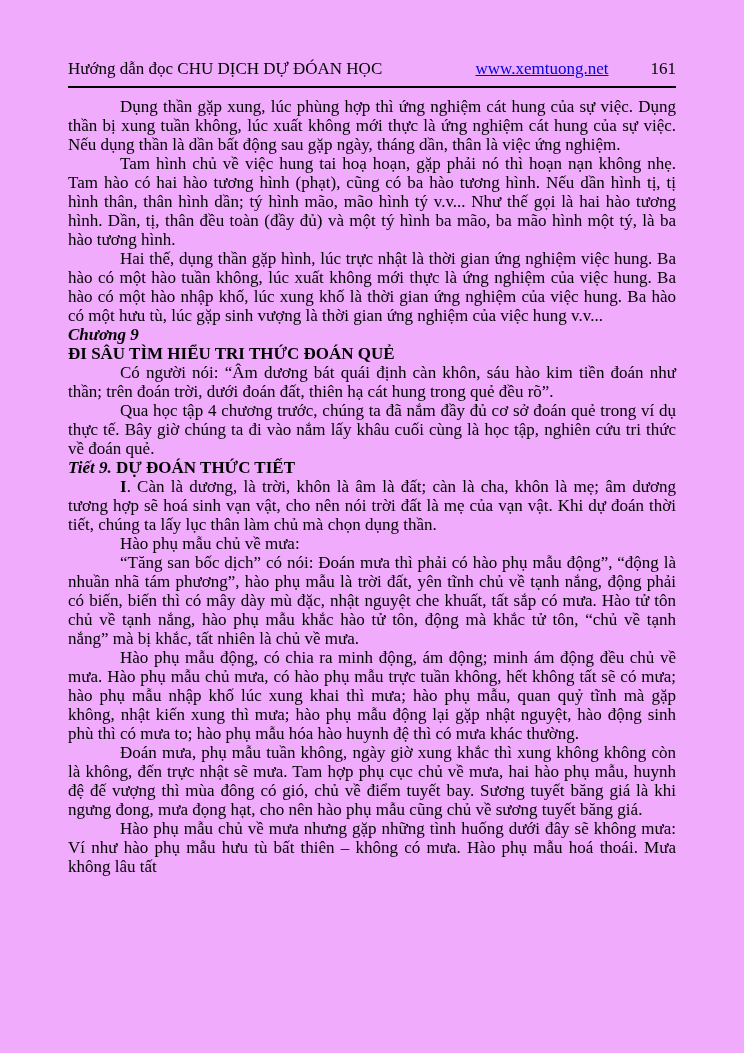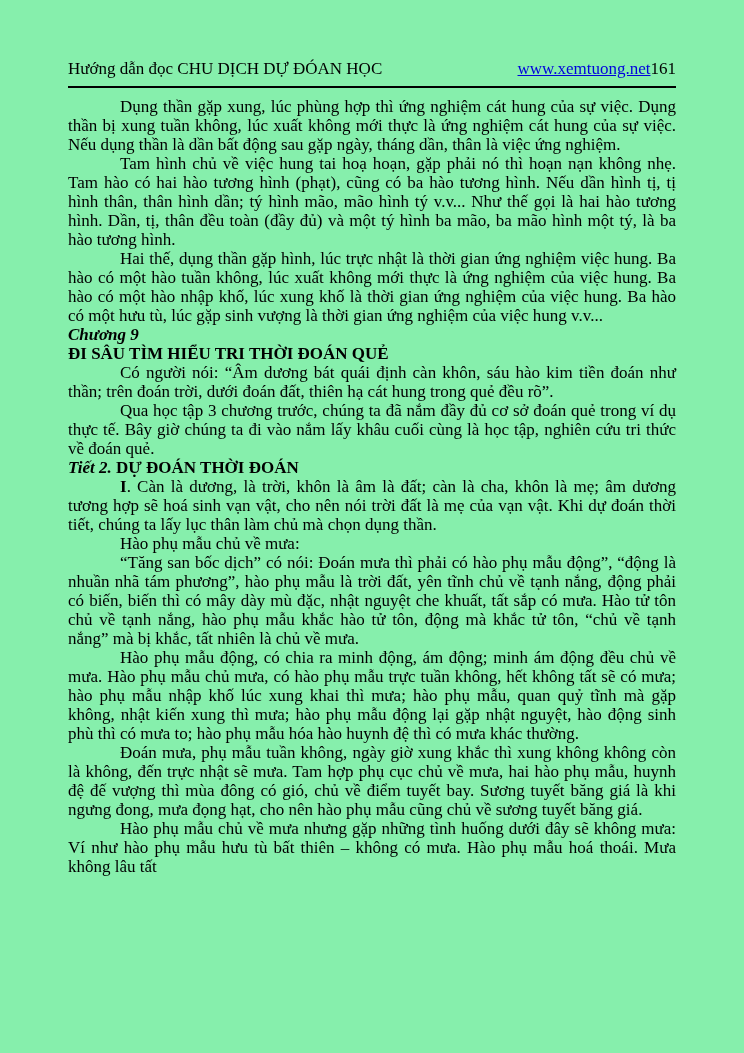--- a/index.html
+++ b/index.html
@@ -1,40 +1,40 @@
 <!DOCTYPE html>
 <html><head>
 <meta charset="utf-8">
 <style>
   html,body{margin:0;padding:0;background:#ffffff;}
   .page{
     position:relative;
     width:744px;
     height:1053px;
-    background:#86efac;
+    background:#f0abfc;
     font-family:"Liberation Serif","DejaVu Serif",serif;
     color:#000000;
     box-sizing:border-box;
     padding:42px 68px 0 68px;
     overflow:hidden;
   }
   .header{
     display:flex;
     align-items:baseline;
     font-size:17px;
     white-space:nowrap;
   }
   .header-title{flex:0 0 auto;}
   .header-spacer{flex:1 1 auto;}
   .header-link{
     text-decoration:underline;
     cursor:pointer;
     margin-top:17px;
   }
-  .header-page{}
+  .header-page{margin-left:42px;}
   .rule{
     border-bottom:2px solid #000000;
     margin-top:7px;
     margin-bottom:9px;
   }
   .content{
     font-size:17px;
     line-height:19px;
     text-align:justify;
   }
@@ -59,24 +59,24 @@
     <span class="header-spacer"></span>
     <span class="header-link" id="header-link" style="color: rgb(0, 0, 221);">www.xemtuong.net</span>
     <span class="header-page">161</span>
   </div>
   <div class="rule"></div>
   <div class="content" id="content">
       <p class="indent"><span>Dụng thần gặp xung, lúc phùng hợp thì ứng nghiệm cát hung của sự việc. Dụng thần bị xung tuần không, lúc xuất không mới thực là ứng nghiệm cát hung của sự việc. Nếu dụng thần là dần bất động sau gặp ngày, tháng dần, thân là việc ứng nghiệm.</span></p>
       <p class="indent"><span>Tam hình chủ về việc hung tai hoạ hoạn, gặp phải nó thì hoạn nạn không nhẹ. Tam hào có hai hào tương hình (phạt), cũng có ba hào tương hình. Nếu dần hình tị, tị hình thân, thân hình dần; tý hình mão, mão hình tý v.v... Như thế gọi là hai hào tương hình. Dần, tị, thân đều toàn (đầy đủ) và một tý hình ba mão, ba mão hình một tý, là ba hào tương hình.</span></p>
       <p class="indent"><span>Hai thế, dụng thần gặp hình, lúc trực nhật là thời gian ứng nghiệm việc hung. Ba hào có một hào tuần không, lúc xuất không mới thực là ứng nghiệm của việc hung. Ba hào có một hào nhập khố, lúc xung khố là thời gian ứng nghiệm của việc hung. Ba hào có một hưu tù, lúc gặp sinh vượng là thời gian ứng nghiệm của việc hung v.v...</span></p>
       <p class="center"><span class="seg-b seg-i">Chương 9</span></p>
-      <p class="center"><span class="seg-b">ĐI SÂU TÌM HIỂU TRI THỜI ĐOÁN QUẺ</span></p>
+      <p class="center"><span class="seg-b">ĐI SÂU TÌM HIỂU TRI THỨC ĐOÁN QUẺ</span></p>
       <p class="indent"><span>Có người nói: “Âm dương bát quái định càn khôn, sáu hào kim tiền đoán như thần; trên đoán trời, dưới đoán đất, thiên hạ cát hung trong quẻ đều rõ”.</span></p>
-      <p class="indent"><span>Qua học tập 3 chương trước, chúng ta đã nắm đầy đủ cơ sở đoán quẻ trong ví dụ thực tế. Bây giờ chúng ta đi vào nắm lấy khâu cuối cùng là học tập, nghiên cứu tri thức về đoán quẻ.</span></p>
-      <p class="center"><span class="seg-b seg-i">Tiết 2. </span><span class="seg-b">DỰ ĐOÁN THỜI ĐOÁN</span></p>
+      <p class="indent"><span>Qua học tập 4 chương trước, chúng ta đã nắm đầy đủ cơ sở đoán quẻ trong ví dụ thực tế. Bây giờ chúng ta đi vào nắm lấy khâu cuối cùng là học tập, nghiên cứu tri thức về đoán quẻ.</span></p>
+      <p class="center"><span class="seg-b seg-i">Tiết 9. </span><span class="seg-b">DỰ ĐOÁN THỨC TIẾT</span></p>
       <p class="indent"><span class="seg-b">I</span><span>. Càn là dương, là trời, khôn là âm là đất; càn là cha, khôn là mẹ; âm dương tương hợp sẽ hoá sinh vạn vật, cho nên nói trời đất là mẹ của vạn vật. Khi dự đoán thời tiết, chúng ta lấy lục thân làm chủ mà chọn dụng thần.</span></p>
       <p class="indent"><span>Hào phụ mẫu chủ về mưa:</span></p>
       <p class="indent"><span>“Tăng san bốc dịch” có nói: Đoán mưa thì phải có hào phụ mẫu động”, “động là nhuần nhã tám phương”, hào phụ mẫu là trời đất, yên tĩnh chủ về tạnh nắng, động phải có biến, biến thì có mây dày mù đặc, nhật nguyệt che khuất, tất sắp có mưa. Hào tử tôn chủ về tạnh nắng, hào phụ mẫu khắc hào tử tôn, động mà khắc tử tôn, “chủ về tạnh nắng” mà bị khắc, tất nhiên là chủ về mưa.</span></p>
       <p class="indent"><span>Hào phụ mẫu động, có chia ra minh động, ám động; minh ám động đều chủ về mưa. Hào phụ mẫu chủ mưa, có hào phụ mẫu trực tuần không, hết không tất sẽ có mưa; hào phụ mẫu nhập khố lúc xung khai thì mưa; hào phụ mẫu, quan quỷ tĩnh mà gặp không, nhật kiến xung thì mưa; hào phụ mẫu động lại gặp nhật nguyệt, hào động sinh phù thì có mưa to; hào phụ mẫu hóa hào huynh đệ thì có mưa khác thường.</span></p>
       <p class="indent"><span>Đoán mưa, phụ mẫu tuần không, ngày giờ xung khắc thì xung không không còn là không, đến trực nhật sẽ mưa. Tam hợp phụ cục chủ về mưa, hai hào phụ mẫu, huynh đệ đế vượng thì mùa đông có gió, chủ về điểm tuyết bay. Sương tuyết băng giá là khi ngưng đong, mưa đọng hạt, cho nên hào phụ mẫu cũng chủ về sương tuyết băng giá.</span></p>
       <p class="indent"><span>Hào phụ mẫu chủ về mưa nhưng gặp những tình huống dưới đây sẽ không mưa: Ví như hào phụ mẫu hưu tù bất thiên – không có mưa. Hào phụ mẫu hoá thoái. Mưa không lâu tất</span></p>
     </div>
 </div>
 
 </body></html>

